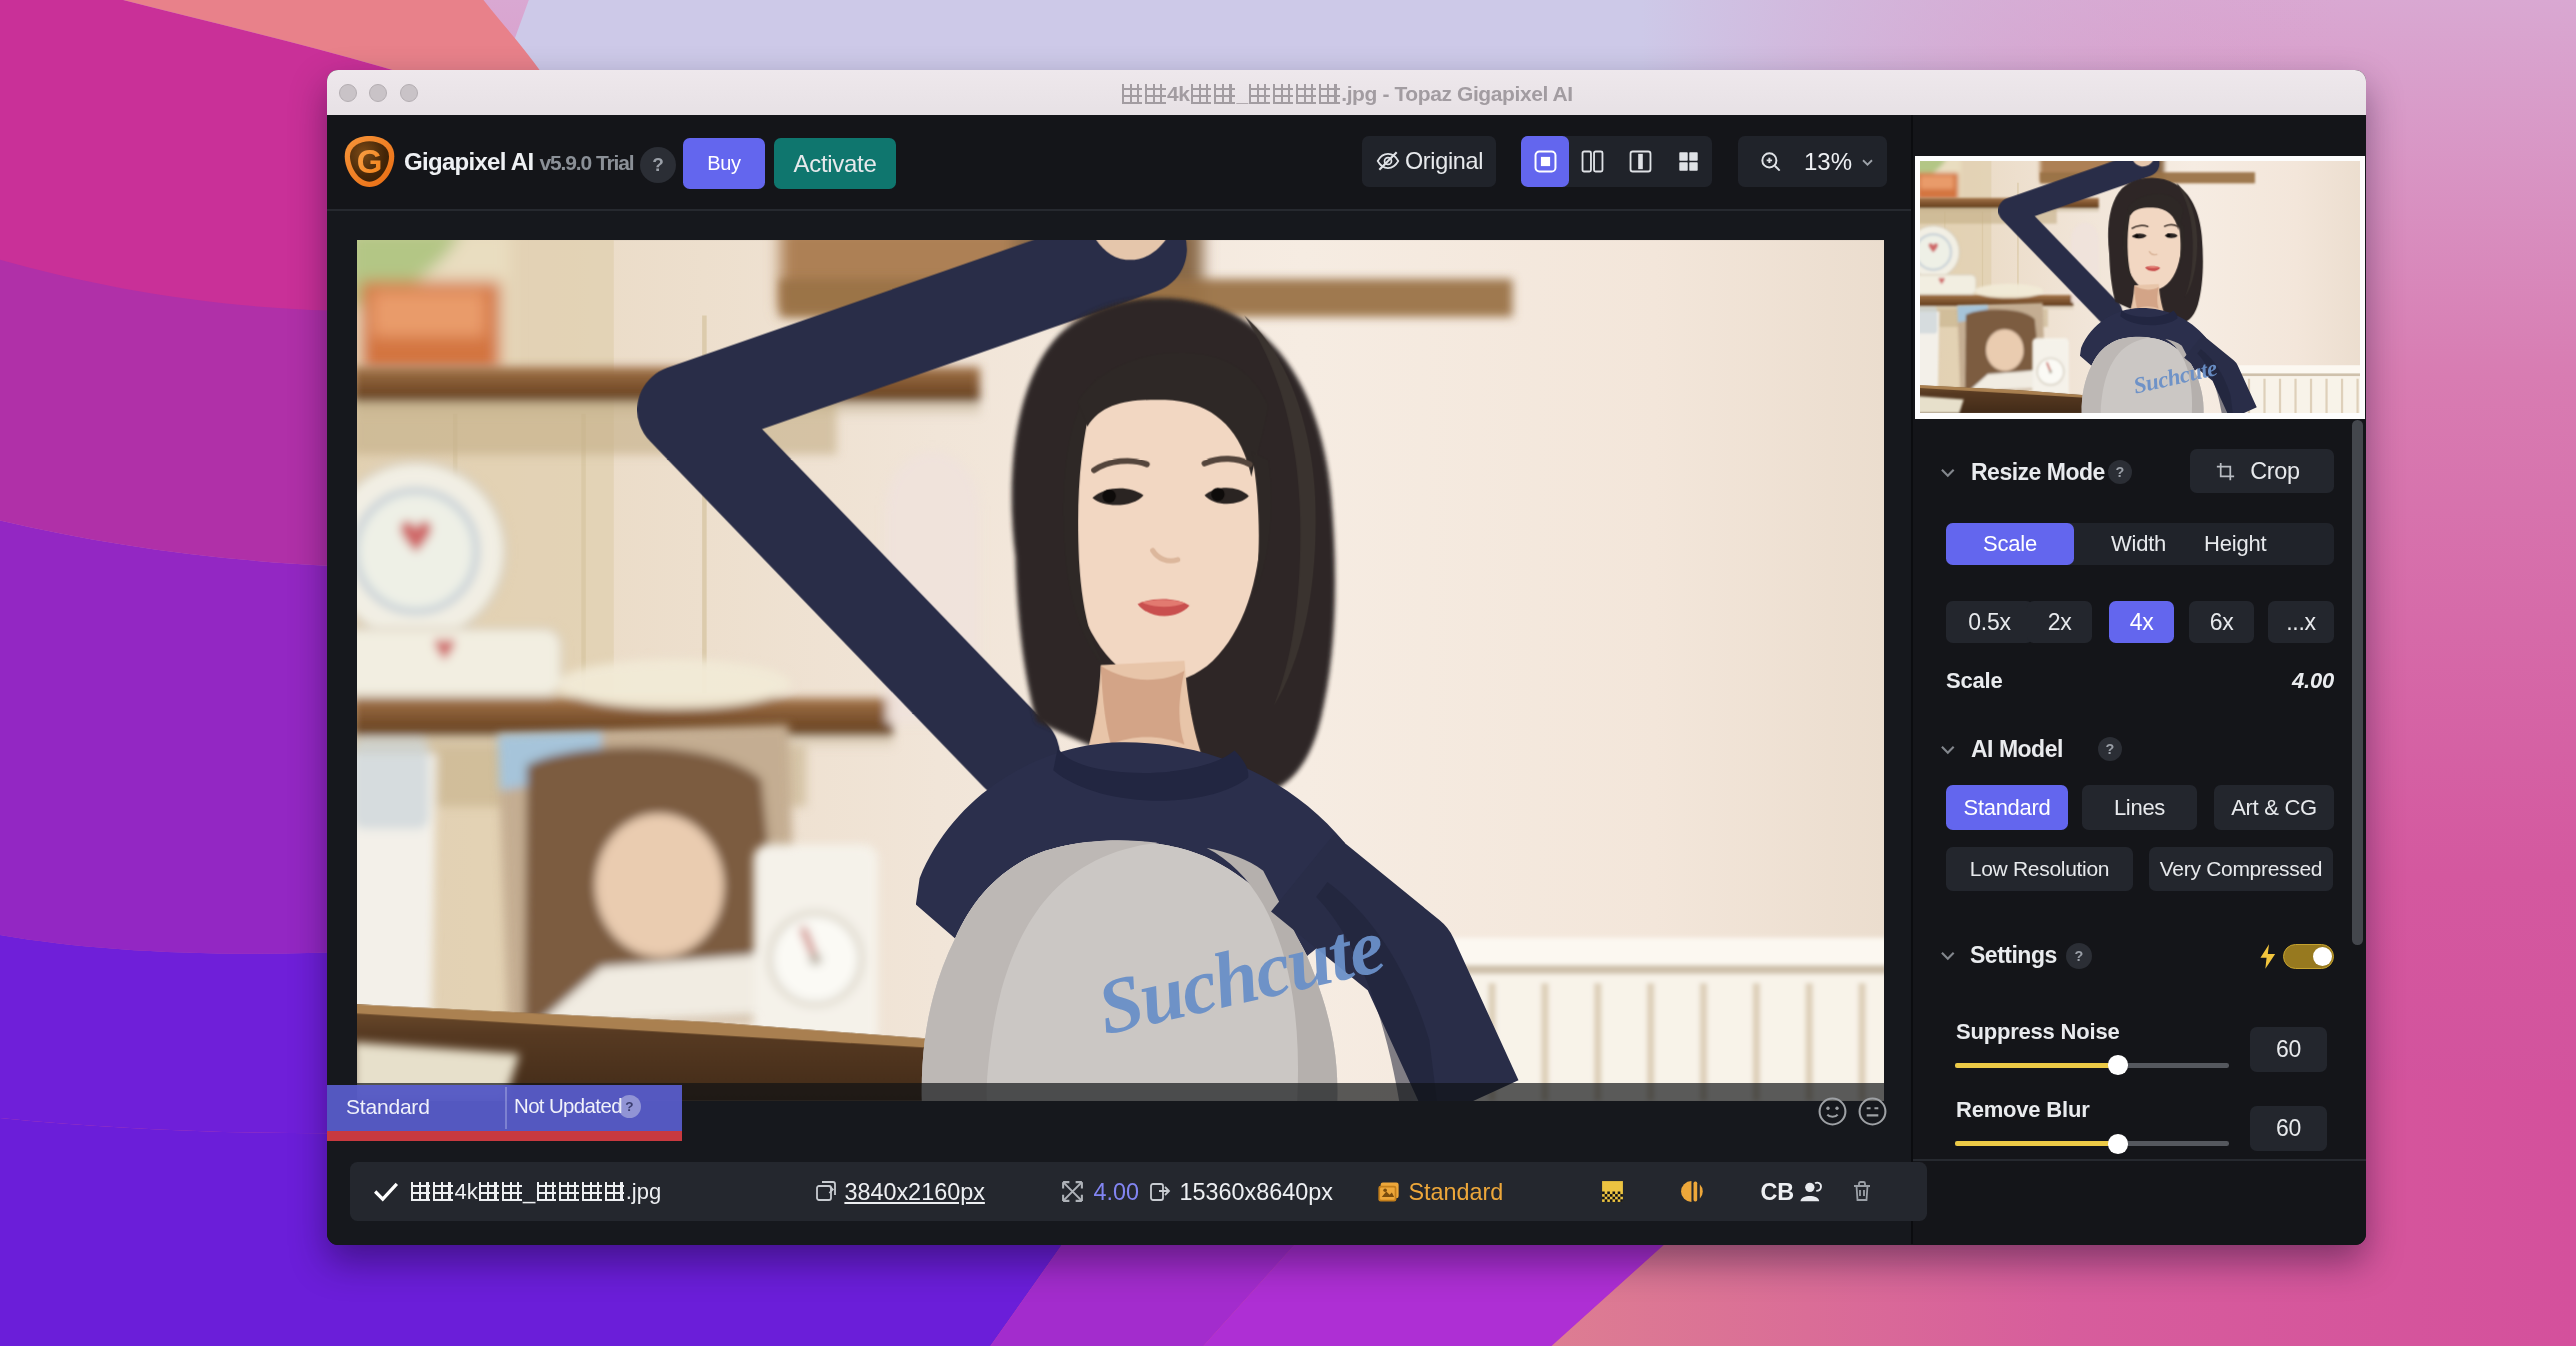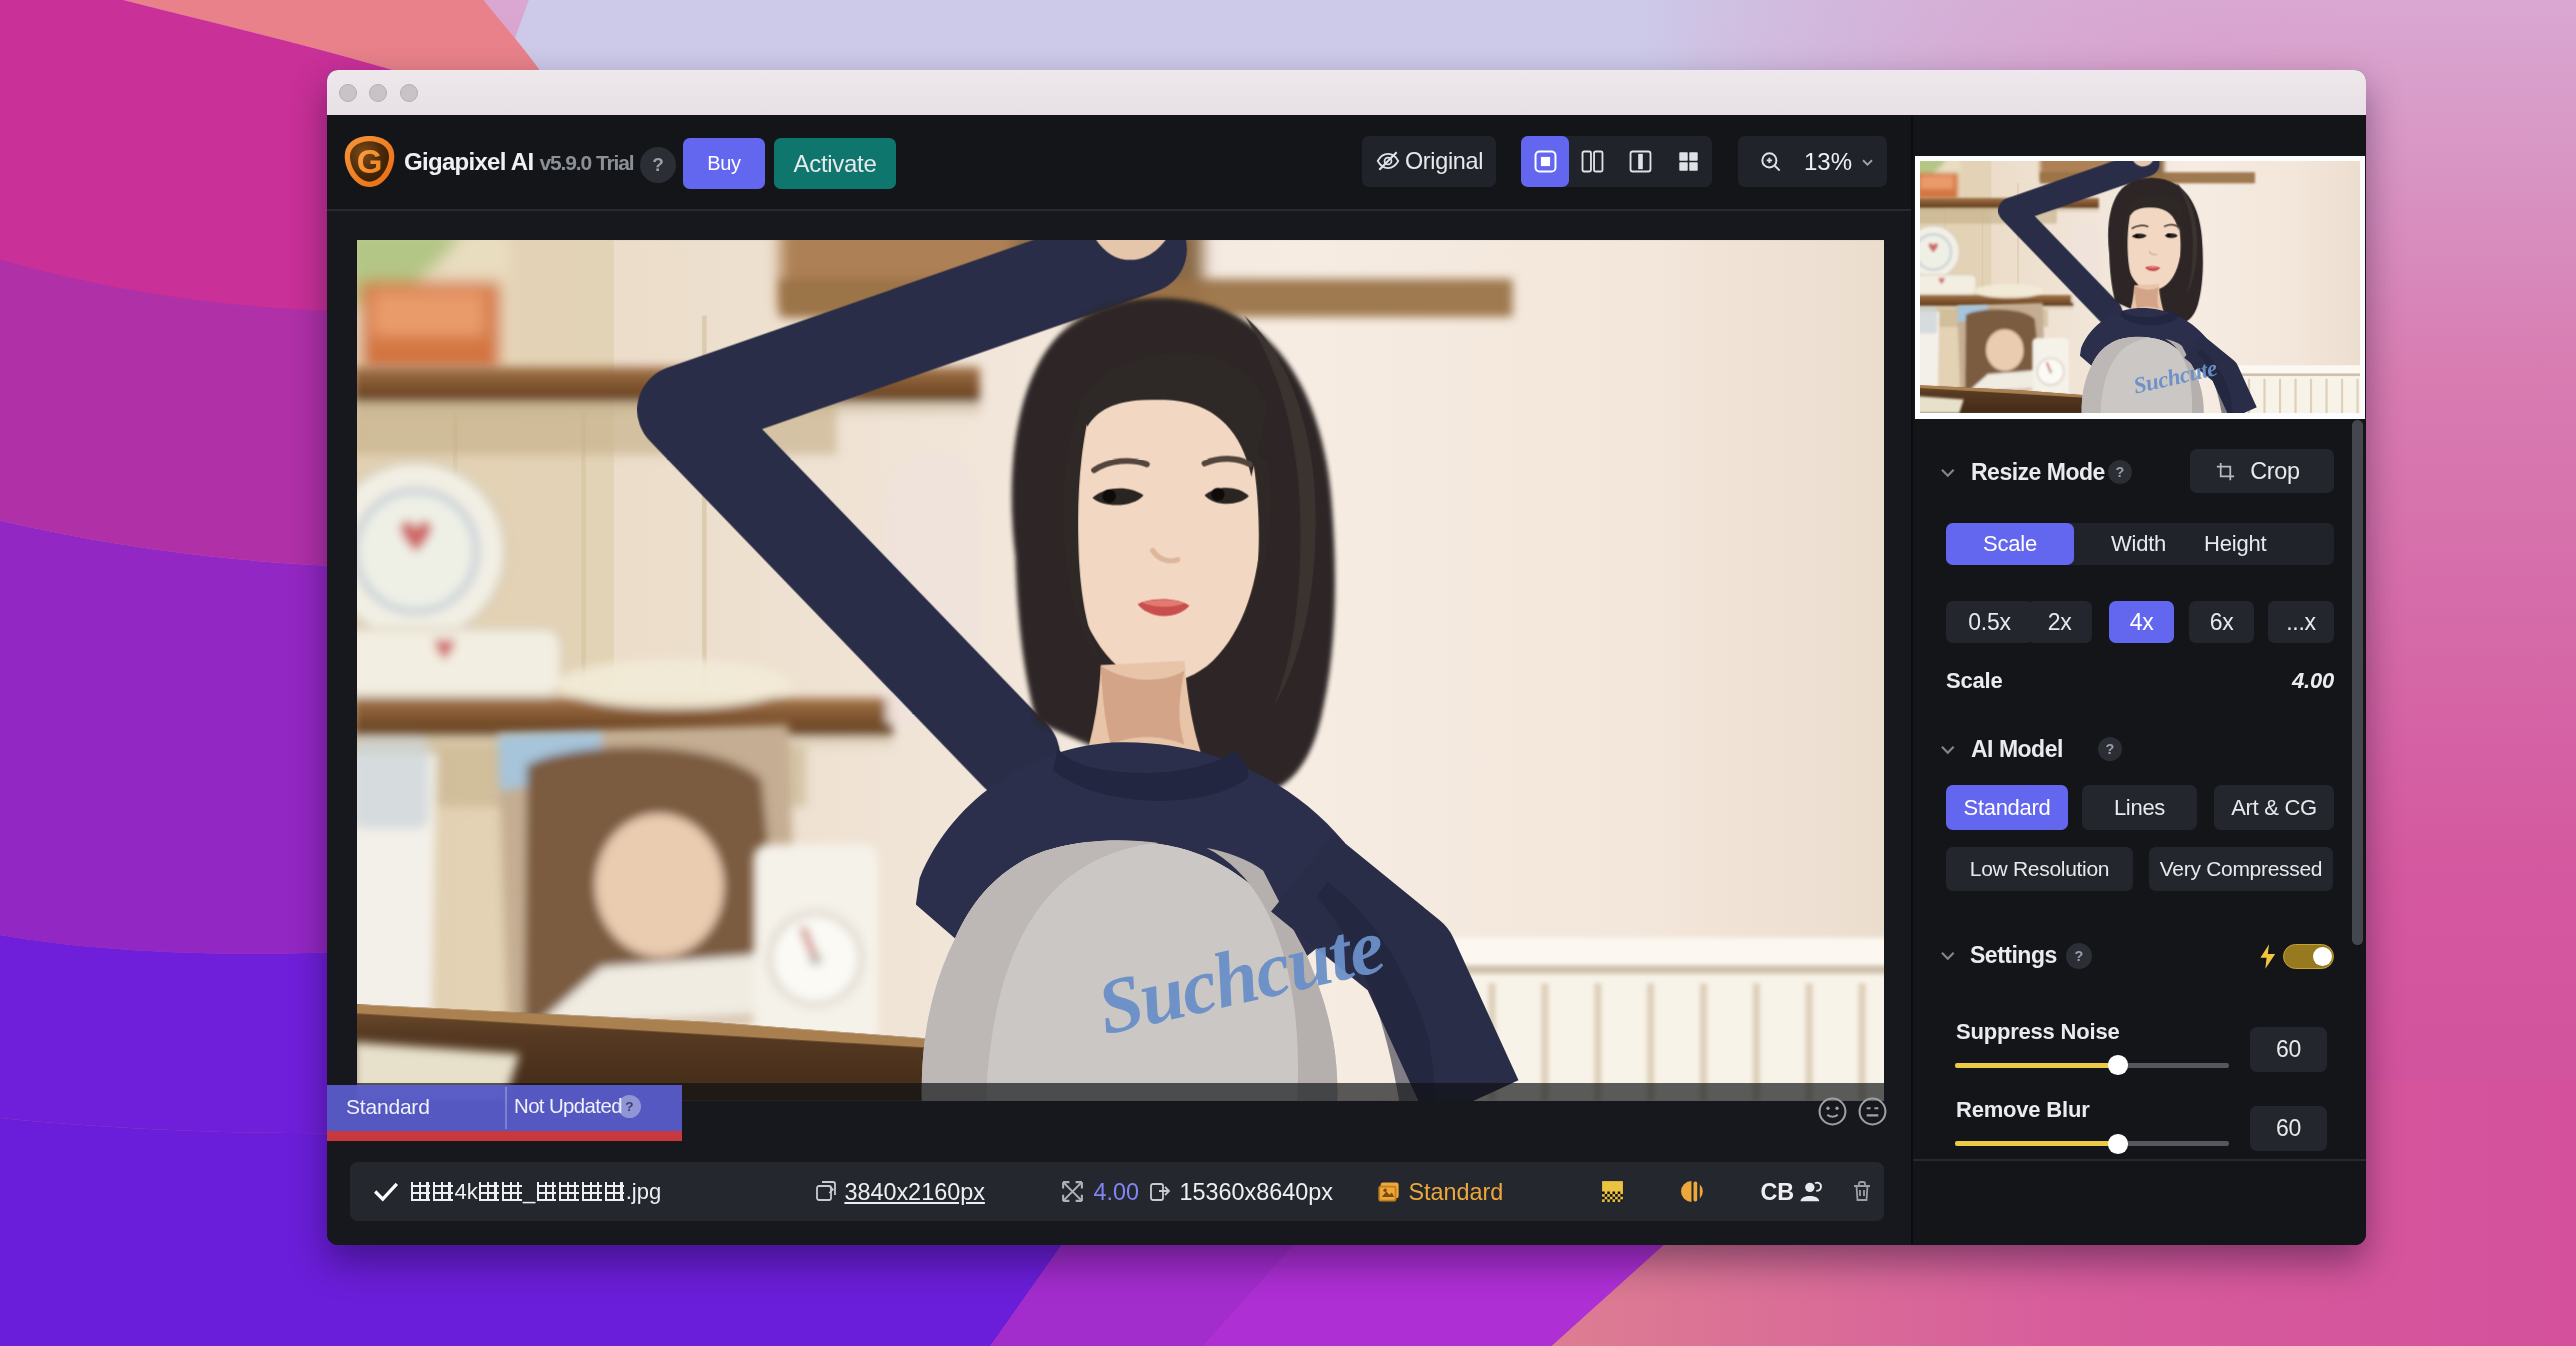--- a/index.html
+++ b/index.html
@@ -16,21 +16,21 @@
 #fband{position:absolute;left:29.5px;top:1013px;width:1527px;height:18px;background:rgba(15,17,21,.68);}
 #povl{position:absolute;left:0;top:1015px;width:355px;height:46px;background:rgba(91,95,211,.90);}
 #rovl{position:absolute;left:0;top:1061px;width:355px;height:9.8px;background:#c8393f;}
 .povtext{position:absolute;top:1025px;font-size:21px;color:#f0f1fa;letter-spacing:-0.2px;}
 #vline{position:absolute;left:1584px;top:45px;width:1.5px;height:1129px;background:#0b0c0f;}
 #panel{position:absolute;left:1586px;top:45px;width:453px;height:1129px;background:#141519;margin-top:20px;}
 .btn{position:absolute;background:#23262d;border-radius:6.8px;color:#e7e9ec;text-align:center;letter-spacing:-0.3px;white-space:nowrap;}
 .sel{background:#6366ee !important;color:#fff;}
 .hdr{position:absolute;font-weight:bold;color:#e9ebee;font-size:23px;letter-spacing:-0.5px;}
 .qc{position:absolute;border-radius:50%;background:#2b2e35;color:#9a9fa7;text-align:center;font-weight:bold;}
-#bbar{position:absolute;left:23.4px;top:1092px;width:1534px;height:59px;background:#24272e;border-radius:7.6px;color:#edeff2;font-size:23.4px;}
+#bbar{position:absolute;left:23.4px;top:1092px;width:1534px;height:59px;background:#24272e;border-radius:7.6px;color:#edeff2;font-size:23.4px;padding-left:43px;}
 .bbi{position:absolute;top:0;height:59px;line-height:60px;white-space:nowrap;}
 #savebtn{position:absolute;left:1609px;top:1093px;width:408px;height:57px;border-radius:7.6px;background:#6366ee;color:#fff;font-size:26.4px;font-weight:bold;text-align:center;line-height:57px;}
 #scrollbar{position:absolute;left:2025px;top:350px;width:10.6px;height:525px;border-radius:5.3px;background:#44474d;}
 .lbl{position:absolute;font-weight:bold;color:#e9ebee;font-size:22px;letter-spacing:-0.2px;}
 .chev{position:absolute;}
 .cjkg{display:inline-block;width:20.4px;height:20.4px;margin:0 1.5px;vertical-align:-3px;}
 .cjkw{display:inline-block;width:19.6px;height:19.6px;margin:0 1.5px;vertical-align:-2.3px;}
 .cjkg{background-image:repeating-linear-gradient(0deg,#a29ca1 0 2.3px,transparent 2.3px 6.8px),repeating-linear-gradient(90deg,#a29ca1 0 2.3px,transparent 2.3px 7.6px);}
 .cjkw{background-image:repeating-linear-gradient(0deg,#edeff2 0 2.3px,transparent 2.3px 6.8px),repeating-linear-gradient(90deg,#edeff2 0 2.3px,transparent 2.3px 7.6px);}
 </style></head>
@@ -67,20 +67,21 @@
   <path d="M1311,1782 L1560,1430 L1910,1430 L1593,1782 Z" fill="#a32ccd"></path>
   <path d="M1593,1782 L1910,1430 L2445,1430 L2054,1782 Z" fill="#ae2fd4"></path>
   <path d="M2054,1782 L2445,1430 L3410,1430 L3410,1782 Z" fill="url(#wgPink)"></path>
 </svg>
 
 <div id="win">
   <div id="titlebar"></div>
   <div class="tl" style="left:12px;"></div>
   <div class="tl" style="left:42px;"></div>
   <div class="tl" style="left:73px;"></div>
+  <div id="title"><span class="cjkg"></span><span class="cjkg"></span>4k<span class="cjkg"></span><span class="cjkg"></span>_<span class="cjkg"></span><span class="cjkg"></span><span class="cjkg"></span><span class="cjkg"></span>.jpg - Topaz Gigapixel AI</div>
   <div id="toolbar">
     <svg style="position:absolute;left:16.6px;top:20.4px;" width="51" height="53" viewBox="0 0 68 70">
       <defs>
         <linearGradient id="lgo" x1="0" y1="0" x2="1" y2="1">
           <stop offset="0" stop-color="#f6953a"></stop>
               <stop offset="1" stop-color="#e96c12"></stop>
         </linearGradient>
         <radialGradient id="lgi" cx=".35" cy=".3" r="1">
           <stop offset="0" stop-color="#7c4a16"></stop>
               <stop offset=".55" stop-color="#432508"></stop>

